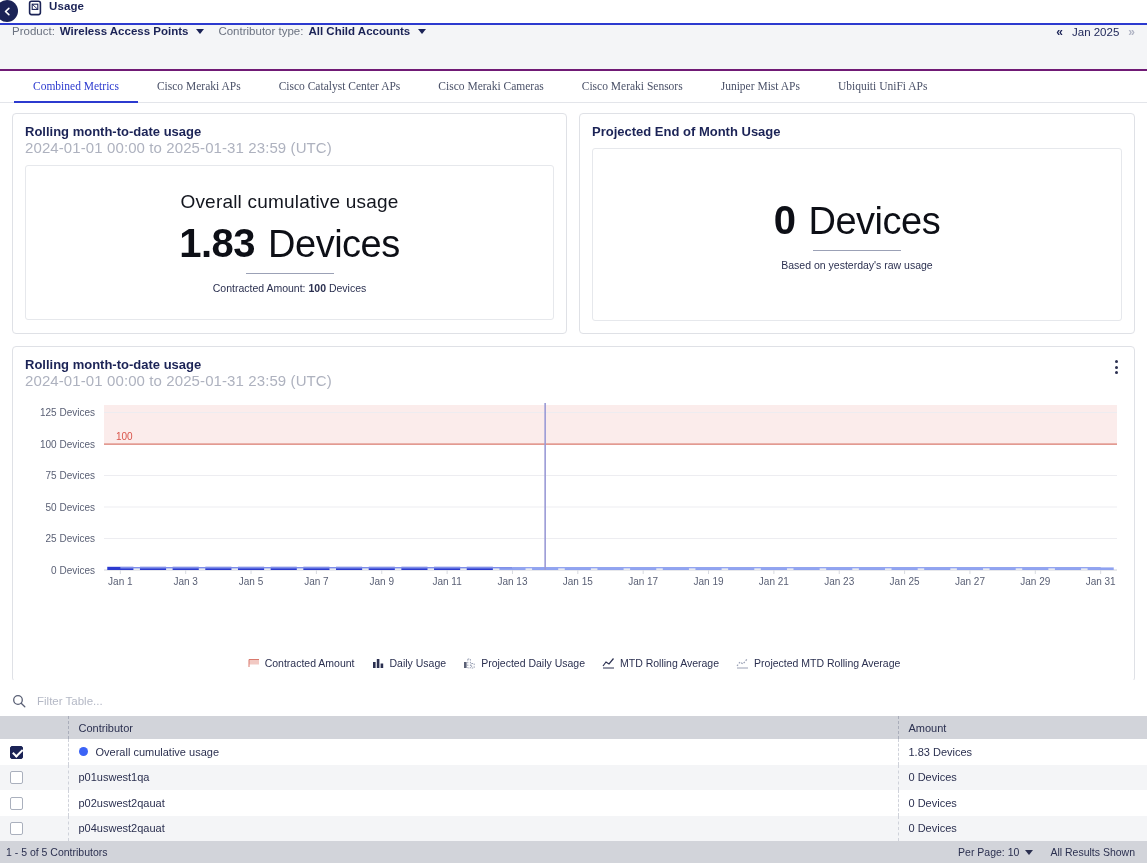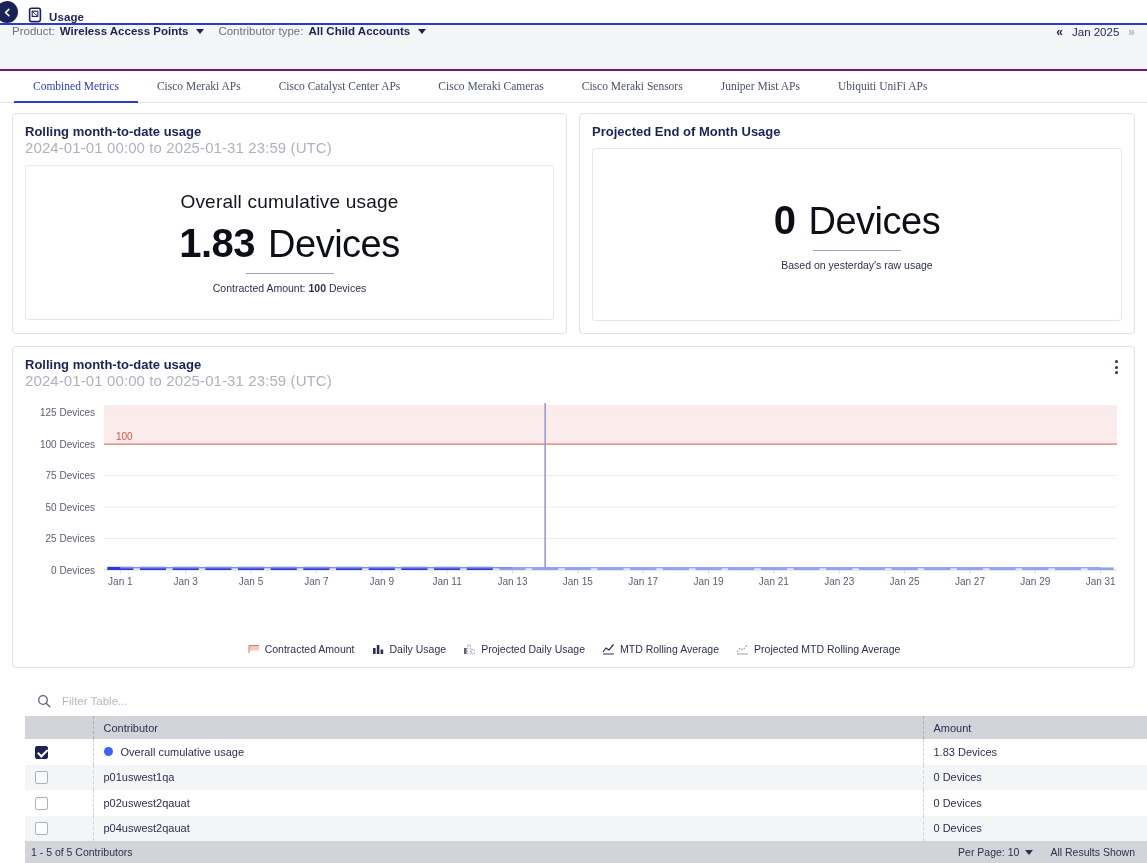--- a/index.html
+++ b/index.html
@@ -9,21 +9,21 @@
     background: #ffffff;
     font-family: "Liberation Sans", sans-serif;
     color: #161c4b;
     overflow: hidden;
   }
   .app { width: 1147px; height: 863px; position: relative; background:#ffffff; display:flex; flex-direction:column; }
 
   
   .topbar {
     height: 25px; min-height:25px; background:#ffffff;
-    display:flex; align-items:flex-end; gap:7px; padding-left:0px;
+    display:flex; align-items:flex-start; gap:7px; padding-left:0px;
     border-bottom: 2px solid #2c3acf;
   }
   .back-btn {
     width: 22px; height: 22px; margin-left:-4px;
     border-radius: 50%; background:#1b2356; color:#fff;
     display:flex; align-items:center; justify-content:center;
     font-size: 11px; font-weight:700; cursor:pointer;
     flex: 0 0 auto;
   }
   .page-icon { width:14px; height:16px; position:relative; flex:0 0 auto; margin-left:3px;}
@@ -82,26 +82,26 @@
   .small-note b { font-weight:700; }
 
   
   .chart-card { margin-top:12px; }
   .kebab { position:absolute; top:10px; right:11px; width:14px; height:20px;
      display:flex;flex-direction:column;align-items:center;justify-content:center;gap:2.5px;cursor:pointer;}
   .kebab span{ width:3px;height:3px;background:#2b3050;border-radius:50%; display:block;}
   .chart-wrap { position:relative; height:248px; margin-top:4px; }
   .chart-svg { display:block; }
 
-  .legend { display:flex; align-items:center; justify-content:center; gap:17px; font-size:10.5px; color:#2b3050; margin-top:2px;}
+  .legend { display:flex; align-items:center; justify-content:center; gap:17px; font-size:10.5px; color:#2b3050; margin-top:16px;}
   .legend-item { display:flex; align-items:center; gap:5px; cursor:pointer; }
   .dot-blue { width:9px;height:9px;border-radius:50%;background:#3b63f6; display:inline-block;}
 
   
-  .table-section { margin-top:6px;margin-left:25px; }
+  .table-section { margin-top:6px; }
   .filter-row { height:30px; display:flex; align-items:center; gap:9px; padding-left:12px; background:#fff;}
   .search-ico { width:14px;height:14px;position:relative;flex:0 0 auto;}
   .filter-input { border:none; outline:none; font-size:11.5px; color:#1b2356; background:transparent; width:300px;}
   .filter-input::placeholder { color:#b4b8c5; }
 
   table { width:100%; border-collapse:collapse; font-size:11px; table-layout:fixed;}
   thead th {
     background:#d2d4da; color:#2b3050; font-weight:400; text-align:left;
     height:23px; padding: 0 0 0 10px; font-size:11px;
     border-right:1px dashed #a9adba;

